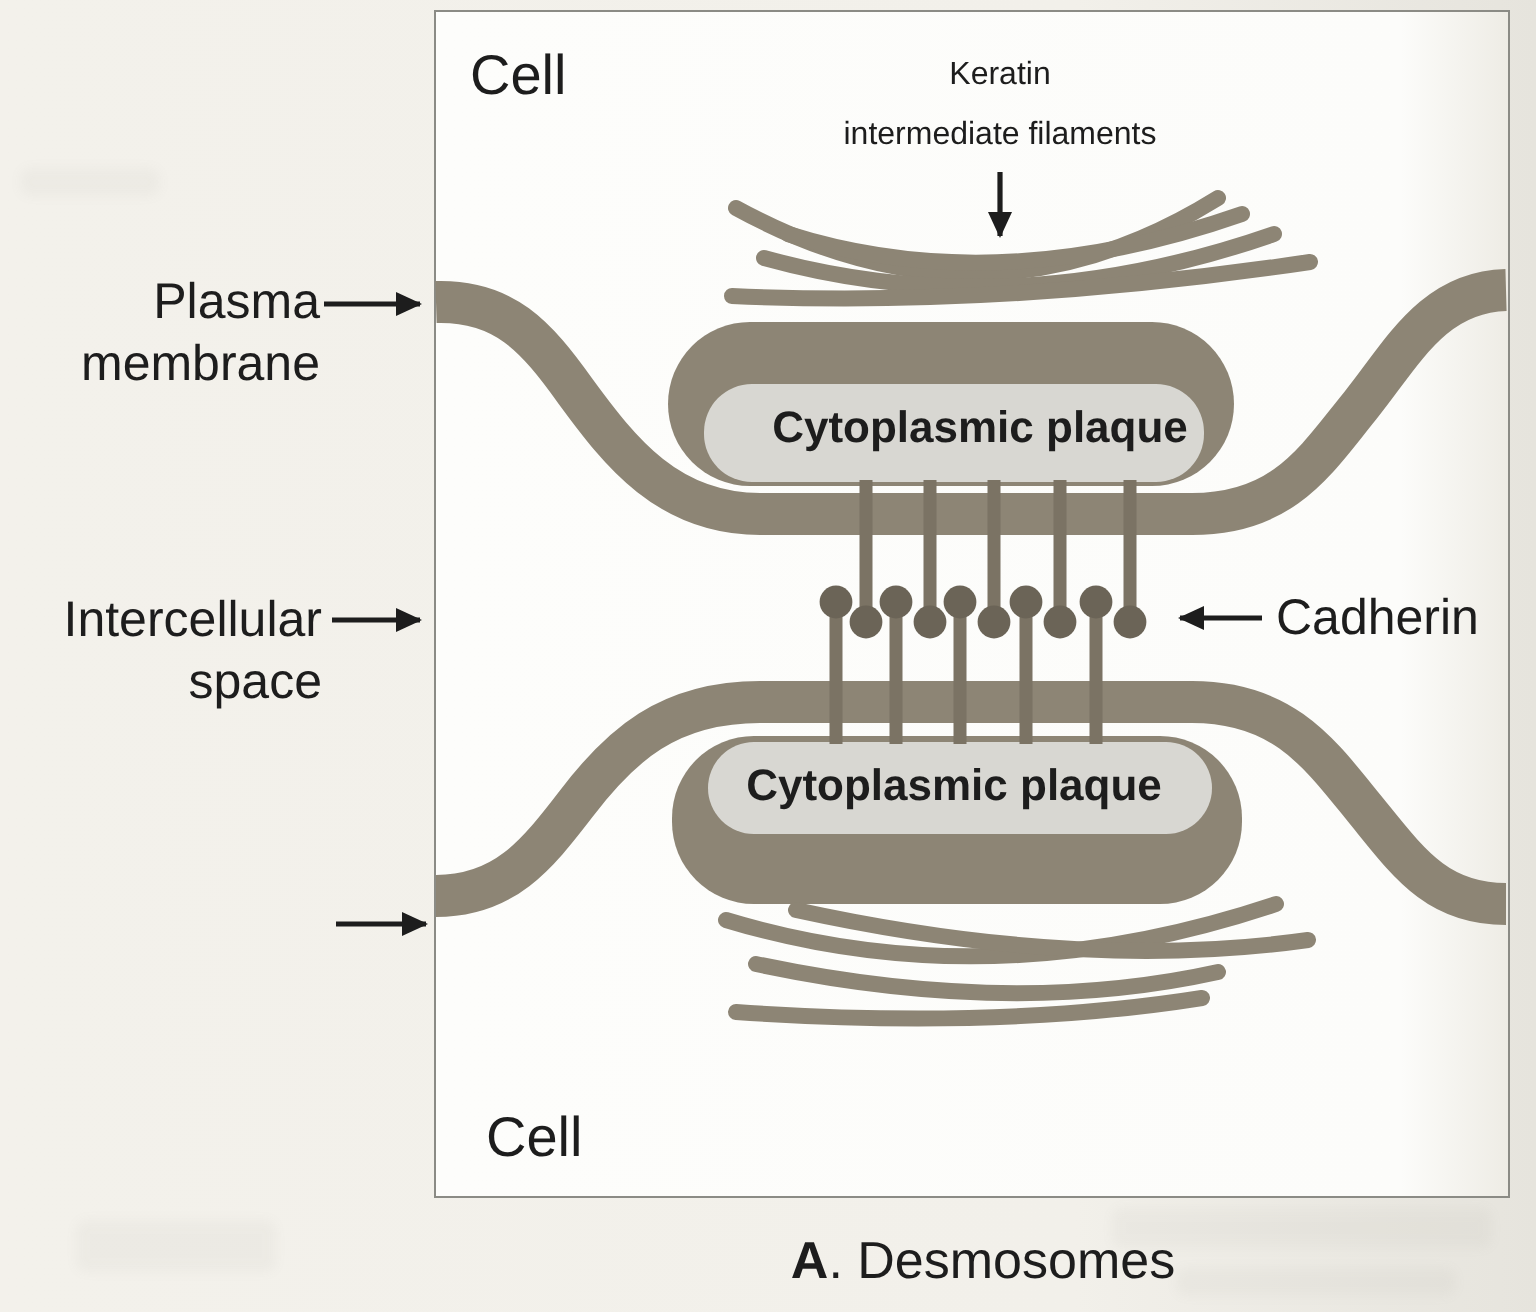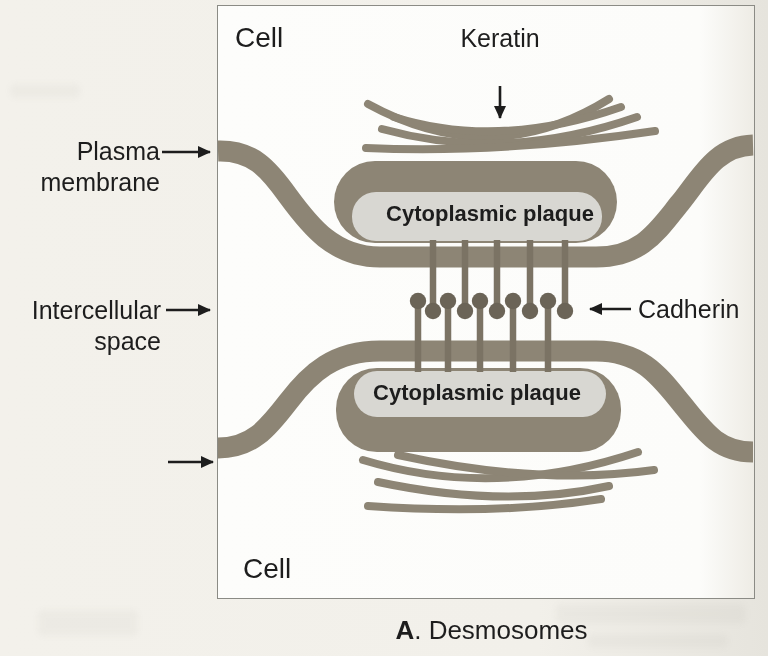--- a/index.html
+++ b/index.html
@@ -23,21 +23,21 @@
   .stem{stroke:var(--pin,#7b7364);stroke-width:6.5px;}
   .head{fill:var(--pin-head,#6b6457);}
   .arr{stroke:var(--ink,#1d1d1d);stroke-width:2.6px;fill:none;}
   .ah{fill:var(--ink,#1d1d1d);}
   .lbl{position:absolute;font-size:25px;line-height:31px;white-space:nowrap;}
   .lbl.right{text-align:right;}
   .cell-lbl{position:absolute;font-size:28px;line-height:32px;}
   .plaque-lbl{position:absolute;font-size:22px;line-height:26px;text-align:center;white-space:nowrap;font-weight:bold;}
   .caption{position:absolute;left:223px;top:615px;width:537px;text-align:center;font-size:26px;line-height:30px;}
   .caption .bold{font-weight:bold;}
-  .keratin-lbl{position:absolute;left:350px;top:23px;width:300px;text-align:center;font-size:25px;line-height:30px;}
+  .keratin-lbl{position:absolute;left:350px;top:23px;width:300px;text-align:center;font-size:16px;line-height:30px;}
   .smudge{position:absolute;background:#8a887f;opacity:0.06;filter:blur(3px);border-radius:5px;}
 </style>
 </head>
 <body>
 
 <div class="canvas">
 
   <div class="smudge" style="left:10px;top:84px;width:70px;height:14px;"></div>
   <div class="smudge" style="left:38px;top:610px;width:100px;height:26px;"></div>
   <div class="smudge" style="left:556px;top:604px;width:190px;height:20px;"></div>
@@ -107,20 +107,21 @@
     <line class="arr" marker-end="url(#ah)" x1="162" y1="152" x2="210" y2="152"></line>
     <line class="arr" marker-end="url(#ah)" x1="166" y1="310" x2="210" y2="310"></line>
     <line class="arr" marker-end="url(#ah)" x1="168" y1="462" x2="213" y2="462"></line>
     <line class="arr" marker-end="url(#ah)" x1="631" y1="309" x2="590" y2="309"></line>
   </svg>
 
   <div class="cell-lbl" style="left:235px;top:22px;">Cell</div>
 
   <div class="keratin-lbl">
     <div>Keratin</div>
+    <div>intermediate filaments</div>
   </div>
 
   <div class="lbl right" style="left:18px;top:136px;width:142px;">
     <div>Plasma</div>
     <div>membrane</div>
   </div>
 
   <div class="lbl right" style="left:0px;top:295px;width:161px;">
     <div>Intercellular</div>
     <div>space</div>

